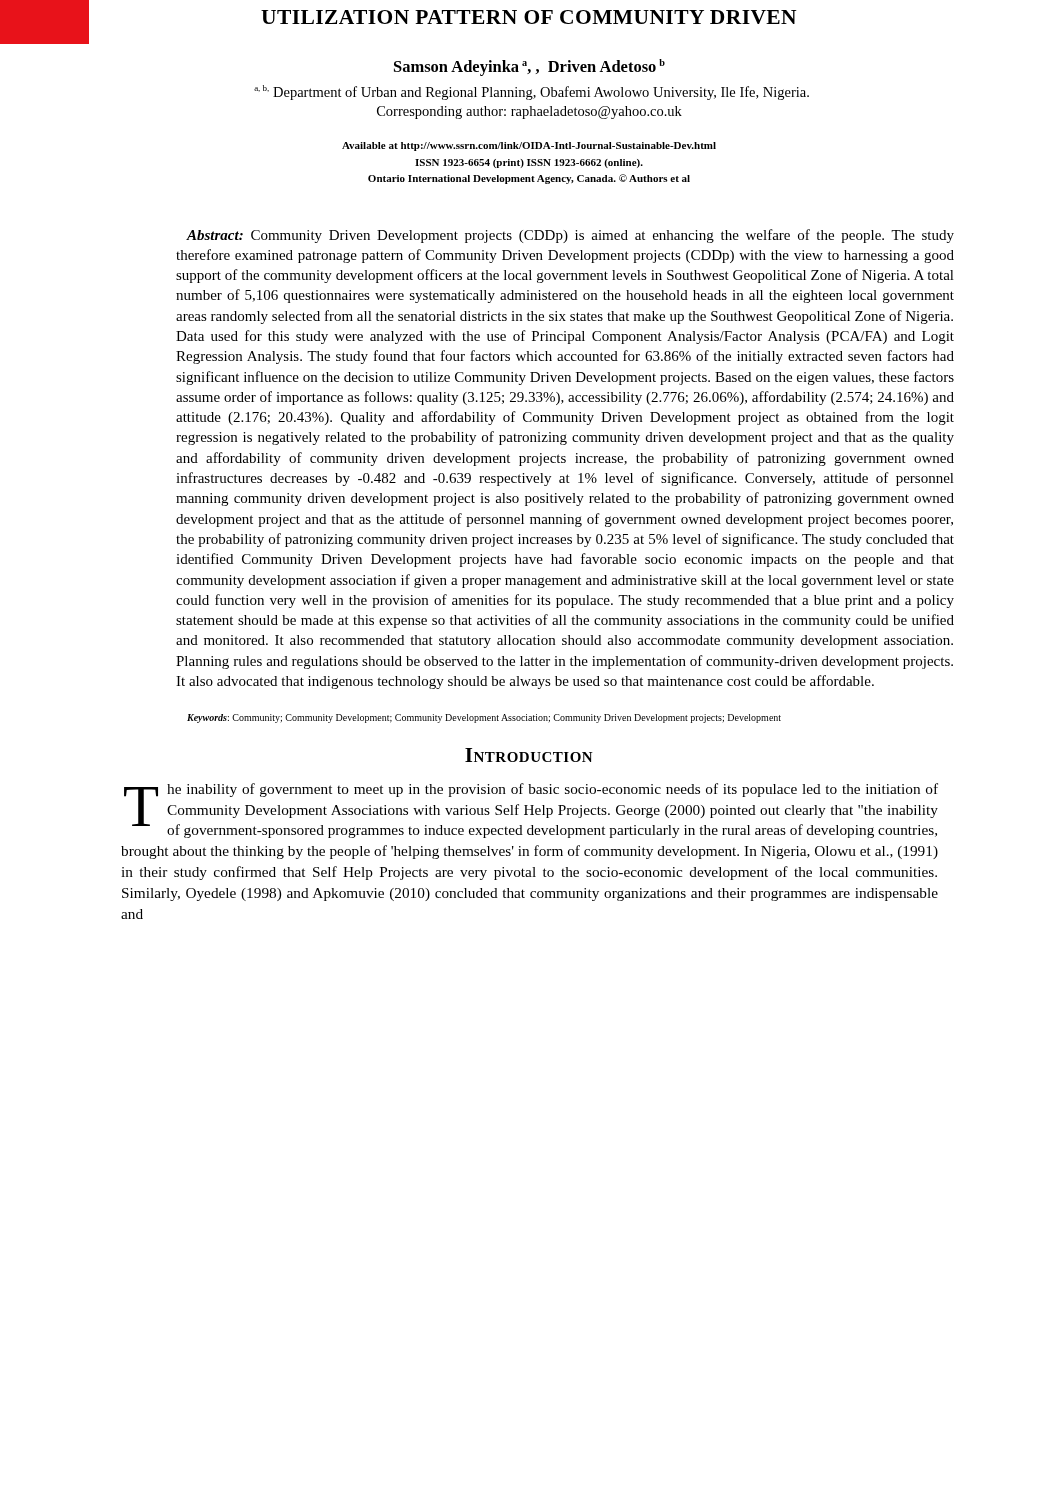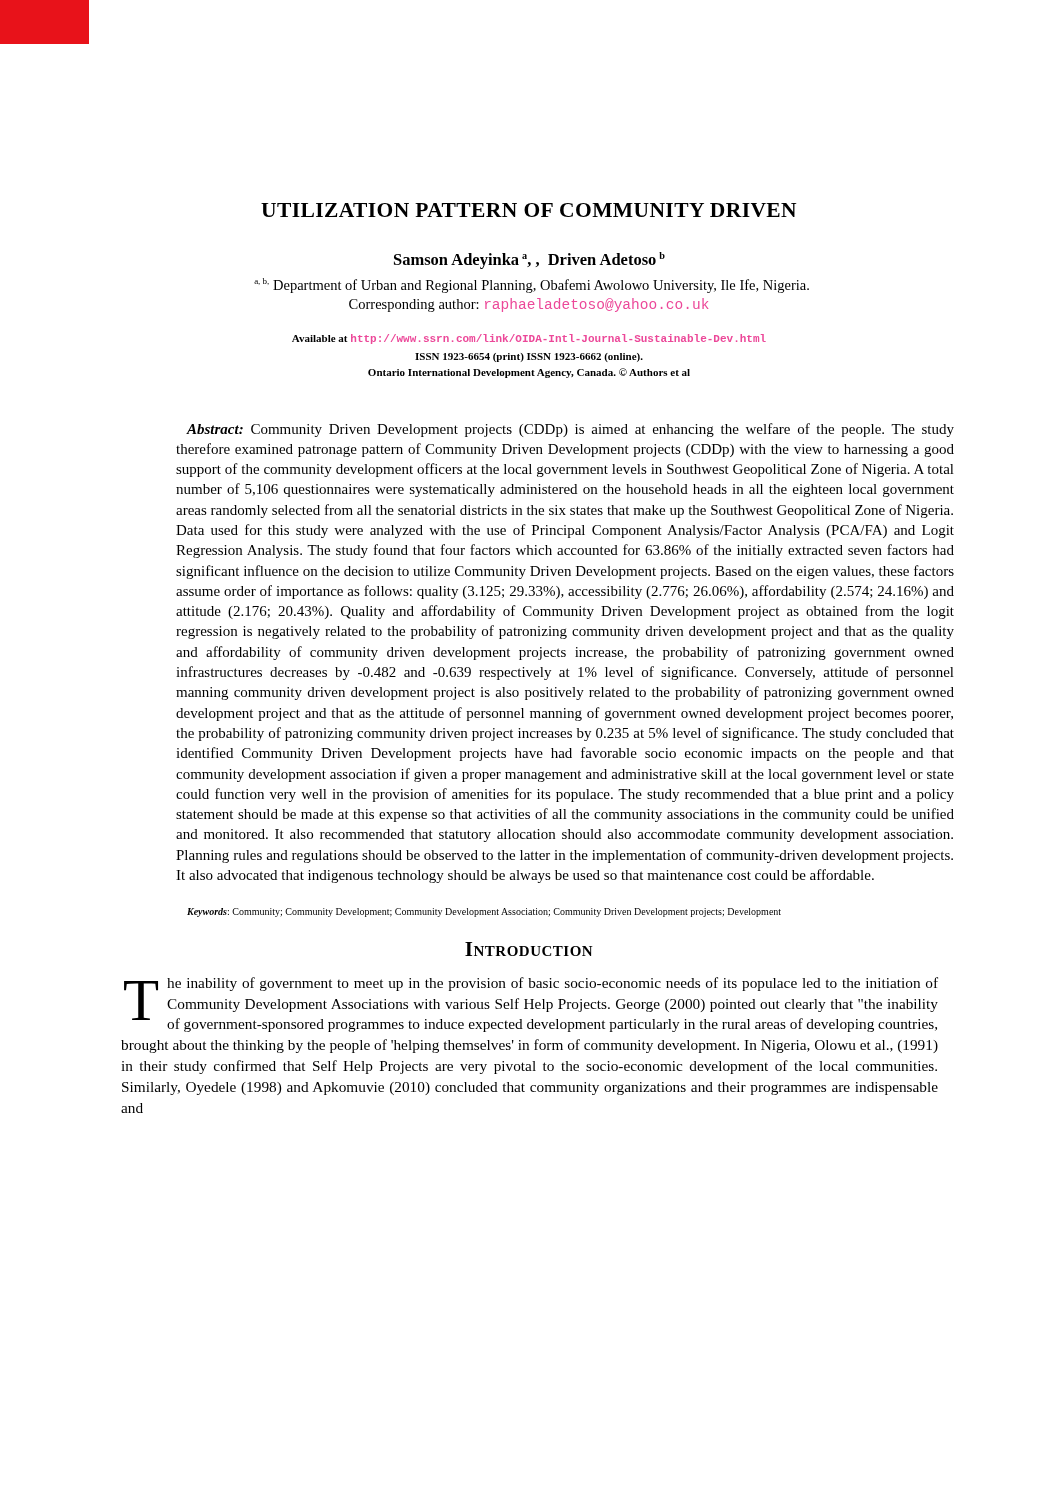--- a/index.html
+++ b/index.html
@@ -12,21 +12,20 @@
     font-family: "Liberation Serif", serif;
     overflow: hidden;
   }
   .corner-marker {
     position: absolute;
     top: 0; left: 0;
     width: 89px; height: 44px;
   }
   .title {
     margin: 0;
-    padding-top: 193px;
     text-align: center;
     font-size: 21.5px;
     font-weight: bold;
     line-height: 34px;
     letter-spacing: 0.4px;
   }
   .title-line { display: block; }
   .authors {
     margin: 23px 0 0 0;
     text-align: center;
@@ -52,21 +51,21 @@
     font-size: 14.5px;
   }
   .pubinfo {
     margin: 17px 0 0 0;
     text-align: center;
     font-size: 11px;
     font-weight: bold;
     line-height: 16.5px;
   }
   .pubinfo .pub-line { display: block; }
-  .plain-link { color: #ec4899; text-decoration: none; font-family: Liberation Mono, monospace; }
+  .plain-link { color: #000000; text-decoration: none; }
   .abstract {
     margin: 38px 104px 0 176px;
     text-align: justify;
     font-size: 15px;
     line-height: 20.3px;
     text-indent: 11px;
   }
   .abstract-label, .keywords-label {
     font-weight: bold;
     font-style: italic;

